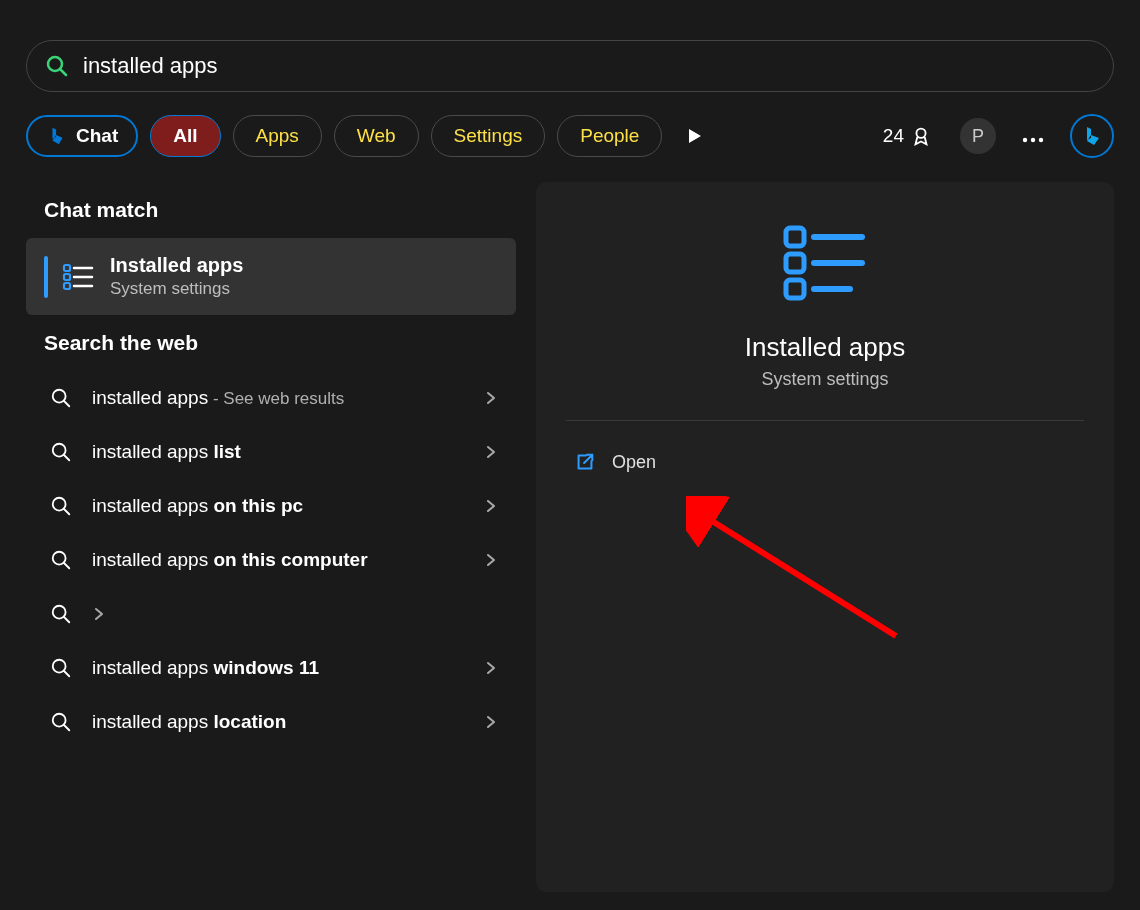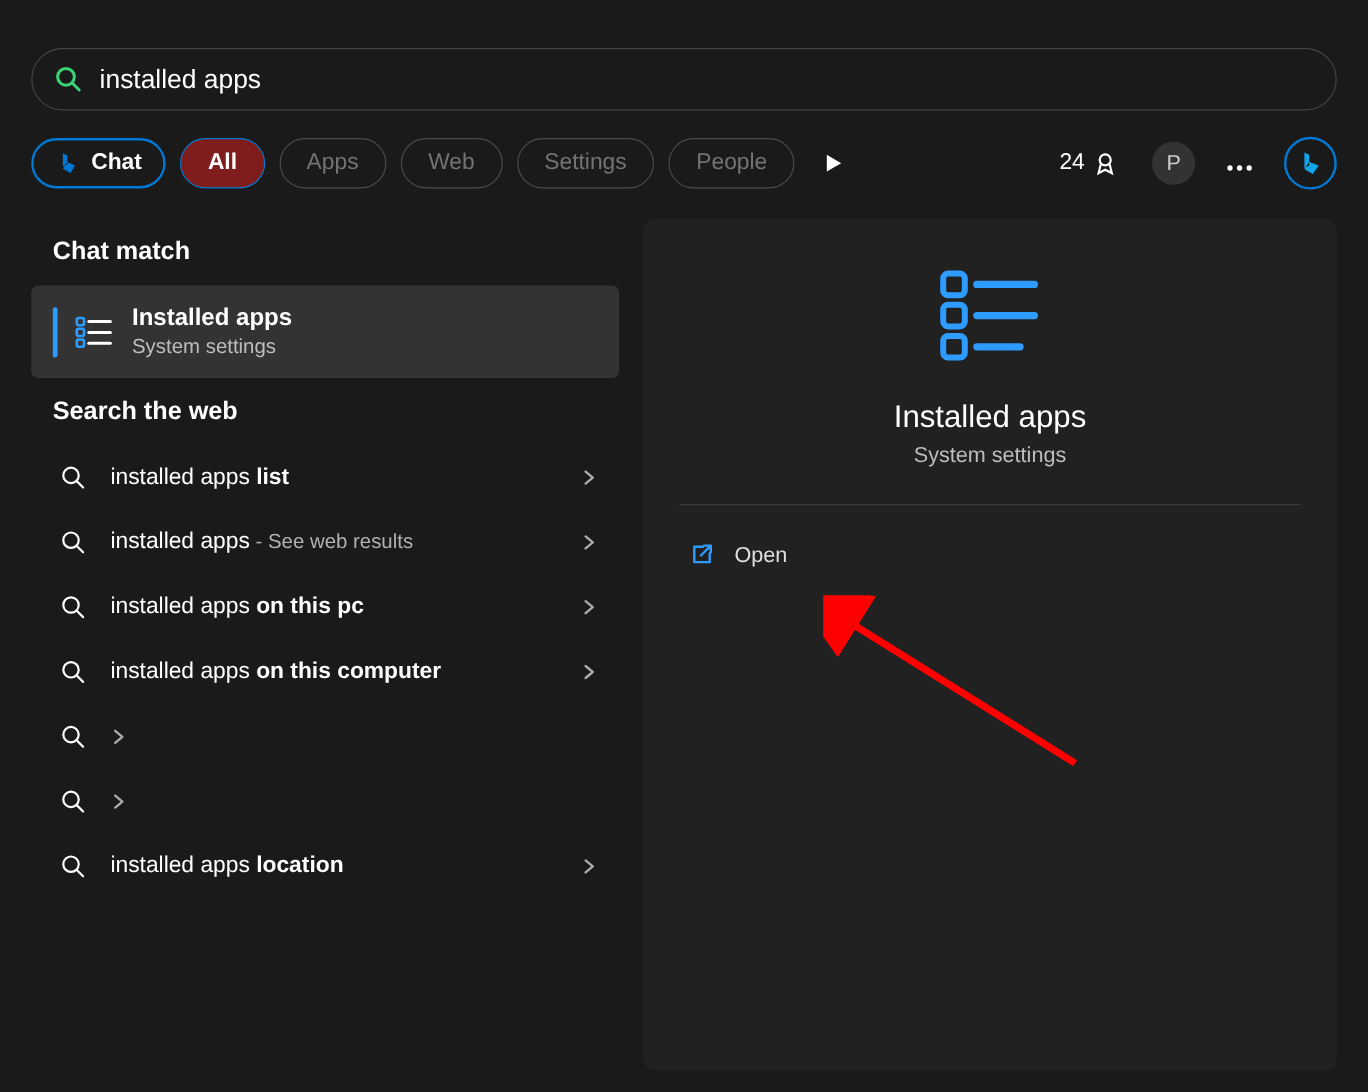--- a/index.html
+++ b/index.html
@@ -47,21 +47,21 @@
   }
   .pill {
     display: flex;
     align-items: center;
     justify-content: center;
     height: 42px;
     padding: 0 22px;
     border-radius: 21px;
     border: 1px solid #4a4a4a;
     background: #1a1a1a;
-    color: #737373;
+    color: #fde047;
     font-size: 19px;
     font-weight: 400;
     cursor: pointer;
     gap: 8px;
   }
   .pill.chat {
     border: 2px solid #0078d4;
     background: transparent;
     color: #fff;
     font-weight: 600;
@@ -336,40 +336,40 @@
     </div>
 
     <div class="section-heading">Search the web</div>
 
     <div id="web-results-container">
         <div class="web-item">
     <svg class="wi-icon" viewBox="0 0 24 24">
       <circle cx="10" cy="10" r="7" fill="none" stroke="#fff" stroke-width="2"></circle>
       <line x1="15" y1="15" x2="21" y2="21" stroke="#fff" stroke-width="2" stroke-linecap="round"></line>
     </svg>
+    <div class="wi-text"><span>installed apps</span><span class="dim"> - See web results</span></div>
+    <svg class="chev" viewBox="0 0 14 14">
+      <path d="M4 2 L10 7 L4 12" fill="none" stroke="#aaa" stroke-width="2" stroke-linecap="round" stroke-linejoin="round"></path>
+    </svg>
+  </div>
+        <div class="web-item">
+    <svg class="wi-icon" viewBox="0 0 24 24">
+      <circle cx="10" cy="10" r="7" fill="none" stroke="#fff" stroke-width="2"></circle>
+      <line x1="15" y1="15" x2="21" y2="21" stroke="#fff" stroke-width="2" stroke-linecap="round"></line>
+    </svg>
     <div class="wi-text"><span>installed apps </span><span class="bold">list</span></div>
     <svg class="chev" viewBox="0 0 14 14">
       <path d="M4 2 L10 7 L4 12" fill="none" stroke="#aaa" stroke-width="2" stroke-linecap="round" stroke-linejoin="round"></path>
     </svg>
   </div>
         <div class="web-item">
     <svg class="wi-icon" viewBox="0 0 24 24">
       <circle cx="10" cy="10" r="7" fill="none" stroke="#fff" stroke-width="2"></circle>
       <line x1="15" y1="15" x2="21" y2="21" stroke="#fff" stroke-width="2" stroke-linecap="round"></line>
     </svg>
-    <div class="wi-text"><span>installed apps</span><span class="dim"> - See web results</span></div>
-    <svg class="chev" viewBox="0 0 14 14">
-      <path d="M4 2 L10 7 L4 12" fill="none" stroke="#aaa" stroke-width="2" stroke-linecap="round" stroke-linejoin="round"></path>
-    </svg>
-  </div>
-        <div class="web-item">
-    <svg class="wi-icon" viewBox="0 0 24 24">
-      <circle cx="10" cy="10" r="7" fill="none" stroke="#fff" stroke-width="2"></circle>
-      <line x1="15" y1="15" x2="21" y2="21" stroke="#fff" stroke-width="2" stroke-linecap="round"></line>
-    </svg>
     <div class="wi-text"><span>installed apps </span><span class="bold">on this pc</span></div>
     <svg class="chev" viewBox="0 0 14 14">
       <path d="M4 2 L10 7 L4 12" fill="none" stroke="#aaa" stroke-width="2" stroke-linecap="round" stroke-linejoin="round"></path>
     </svg>
   </div>
         <div class="web-item">
     <svg class="wi-icon" viewBox="0 0 24 24">
       <circle cx="10" cy="10" r="7" fill="none" stroke="#fff" stroke-width="2"></circle>
       <line x1="15" y1="15" x2="21" y2="21" stroke="#fff" stroke-width="2" stroke-linecap="round"></line>
     </svg>
@@ -385,20 +385,21 @@
     </svg>
     <svg class="chev" viewBox="0 0 14 14">
       <path d="M4 2 L10 7 L4 12" fill="none" stroke="#aaa" stroke-width="2" stroke-linecap="round" stroke-linejoin="round"></path>
     </svg>
   </div>
         <div class="web-item">
     <svg class="wi-icon" viewBox="0 0 24 24">
       <circle cx="10" cy="10" r="7" fill="none" stroke="#fff" stroke-width="2"></circle>
       <line x1="15" y1="15" x2="21" y2="21" stroke="#fff" stroke-width="2" stroke-linecap="round"></line>
     </svg>
+    <div class="wi-text"><span>installed apps </span><span class="bold">windows 11</span></div>
     <svg class="chev" viewBox="0 0 14 14">
       <path d="M4 2 L10 7 L4 12" fill="none" stroke="#aaa" stroke-width="2" stroke-linecap="round" stroke-linejoin="round"></path>
     </svg>
   </div>
         <div class="web-item">
     <svg class="wi-icon" viewBox="0 0 24 24">
       <circle cx="10" cy="10" r="7" fill="none" stroke="#fff" stroke-width="2"></circle>
       <line x1="15" y1="15" x2="21" y2="21" stroke="#fff" stroke-width="2" stroke-linecap="round"></line>
     </svg>
     <div class="wi-text"><span>installed apps </span><span class="bold">location</span></div>

